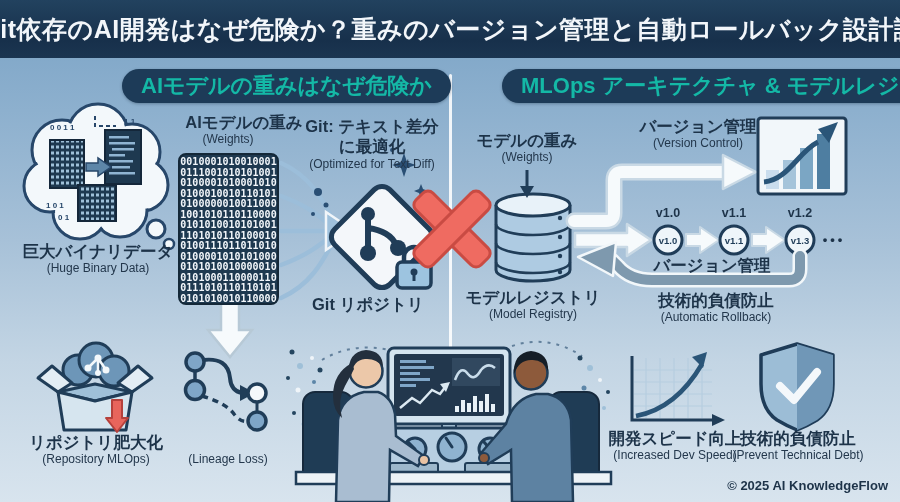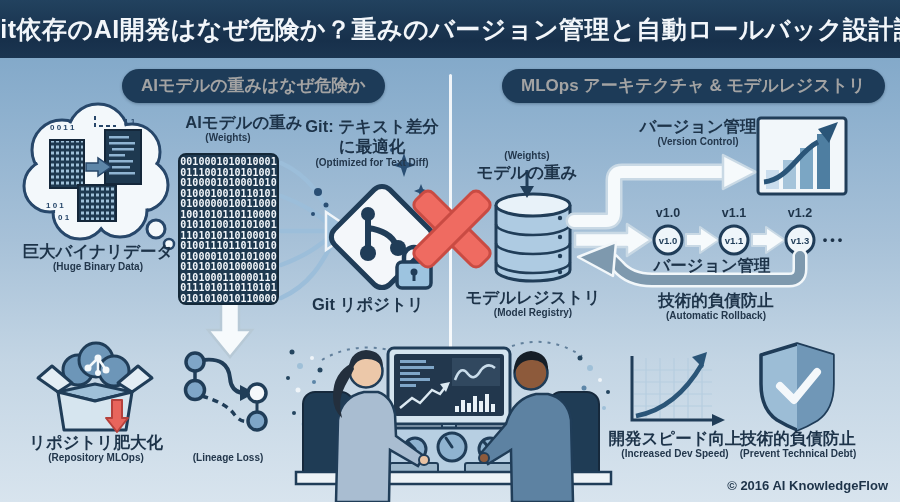--- a/index.html
+++ b/index.html
@@ -4,26 +4,26 @@
 <style>
   html,body{margin:0;padding:0;}
   body{width:900px;height:502px;font-family:"Liberation Sans","DejaVu Sans",sans-serif;}
   #stage{position:relative;width:900px;height:502px;overflow:hidden;
     background:linear-gradient(180deg,#79a2c5 0%,#8db0ce 22%,#a7c1d8 48%,#c3d5e4 72%,#d8e4ee 100%);}
   .hdr{position:absolute;left:0;top:0;width:900px;height:58px;
     background:linear-gradient(180deg,#22425f,#17304b 70%,#1b3551);
     display:flex;align-items:center;justify-content:center;}
   .hdr-title{color:#f2f6fa;font-size:25px;font-weight:800;letter-spacing:.5px;white-space:nowrap;}
   .pill{position:absolute;height:34px;line-height:34px;padding:0 19px;border-radius:18px;
-    background:#1d3b58;color:#a3a3a3;font-size:17px;font-weight:800;white-space:nowrap;
+    background:#1d3b58;color:#14b8a6;font-size:22px;font-weight:800;white-space:nowrap;
     box-shadow:0 1px 3px rgba(20,40,60,.35);}
   .divider{position:absolute;left:449px;top:74px;width:3px;height:392px;background:rgba(255,255,255,.88);border-radius:2px;}
   .lbl{position:absolute;transform:translateX(-50%);white-space:nowrap;text-align:center;color:#1d3349;}
   .jp{font-size:16.5px;font-weight:800;}
-  .en{font-size:10px;font-weight:700;color:#23374c;}
+  .en{font-size:12px;font-weight:400;color:#23374c;}
   .vlab{font-size:12.5px;font-weight:800;}
   .dots3{font-size:13px;font-weight:800;letter-spacing:3px;}
   .binpanel{position:absolute;left:178px;top:153px;width:101px;height:152px;background:#1e3950;
     border:2px solid #142838;border-radius:8px;box-sizing:border-box;color:#f2f6fa;
     font-family:"DejaVu Sans Mono","Liberation Mono",monospace;font-size:10px;line-height:10.5px;
     font-weight:bold;text-align:center;white-space:pre-line;padding-top:2px;overflow:hidden;}
   .copyright{position:absolute;right:12px;top:478px;font-size:13px;font-weight:600;color:#1d3349;}
   svg{position:absolute;left:0;top:0;}
 </style>
 </head>
@@ -323,32 +323,32 @@
   <div class="lbl jp" style="left:372px;top:116px;">Git: テキスト差分</div>
   <div class="lbl jp" style="left:372px;top:136px;">に最適化</div>
   <div class="lbl en" style="left:372px;top:157px;">(Optimized for Text Diff)</div>
   <div class="lbl jp" style="left:368px;top:294px;">Git リポジトリ</div>
   <div class="lbl jp" style="left:98px;top:241px;">巨大バイナリデータ</div>
   <div class="lbl en" style="left:98px;top:261px;">(Huge Binary Data)</div>
   <div class="lbl jp" style="left:96px;top:432px;">リポジトリ肥大化</div>
   <div class="lbl en" style="left:96px;top:452px;">(Repository MLOps)</div>
   <div class="lbl en" style="left:228px;top:452px;">(Lineage Loss)</div>
 
-  <div class="lbl jp" style="left:527px;top:130px;margin-top:32px;">モデルの重み</div>
+  <div class="lbl jp" style="left:527px;top:130px;">モデルの重み</div>
   <div class="lbl en" style="left:527px;top:150px;">(Weights)</div>
   <div class="lbl jp" style="left:533px;top:287px;">モデルレジストリ</div>
   <div class="lbl en" style="left:533px;top:307px;">(Model Registry)</div>
   <div class="lbl jp" style="left:698px;top:116px;">バージョン管理</div>
   <div class="lbl en" style="left:698px;top:136px;">(Version Control)</div>
   <div class="lbl vlab" style="left:668px;top:206px;">v1.0</div>
   <div class="lbl vlab" style="left:734px;top:206px;">v1.1</div>
   <div class="lbl vlab" style="left:800px;top:206px;">v1.2</div>
   <div class="lbl dots3" style="left:834px;top:232px;">•••</div>
   <div class="lbl jp" style="left:712px;top:255px;">バージョン管理</div>
   <div class="lbl jp" style="left:716px;top:290px;">技術的負債防止</div>
   <div class="lbl en" style="left:716px;top:310px;">(Automatic Rollback)</div>
   <div class="lbl jp" style="left:675px;top:428px;">開発スピード向上</div>
   <div class="lbl en" style="left:675px;top:448px;">(Increased Dev Speed)</div>
   <div class="lbl jp" style="left:798px;top:428px;">技術的負債防止</div>
   <div class="lbl en" style="left:798px;top:448px;">(Prevent Technical Debt)</div>
 
-  <div class="copyright">© 2016 AI KnowledgeFlow</div>
+  <div class="copyright">© 2025 AI KnowledgeFlow</div>
 </div>
 
 </body></html>

